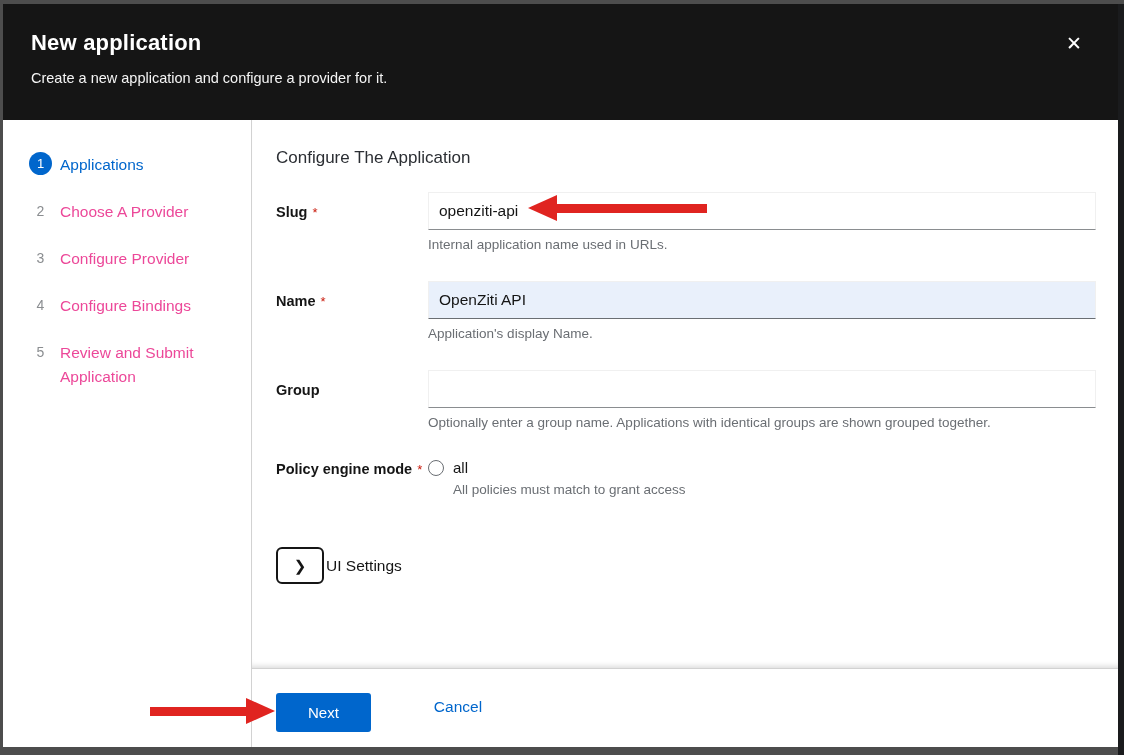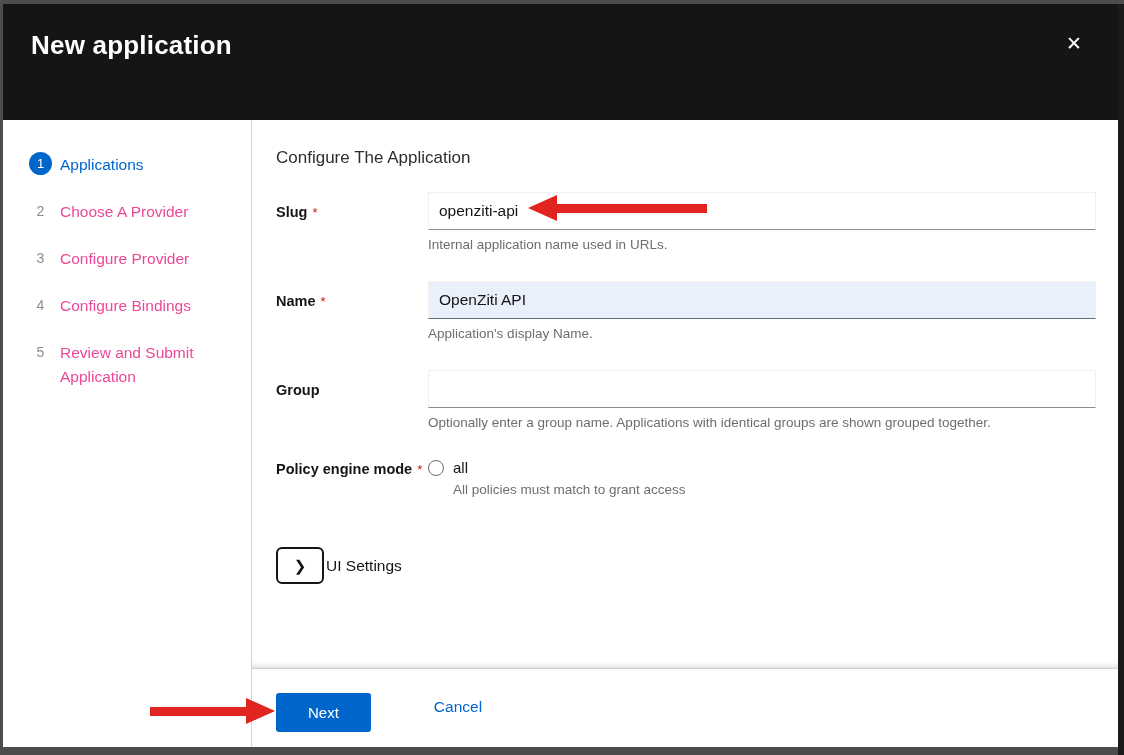--- a/index.html
+++ b/index.html
@@ -19,21 +19,21 @@
   .modal {
     position:absolute; left:3px; top:4px; width:1115px; height:743px;
     background:#ffffff;
     display:flex; flex-direction:column;
   }
   
   .modal-header {
     height:116px; background:#151515; color:#fff;
     padding:26px 28px 0 28px; position:relative; flex:0 0 auto;
   }
-  .modal-title { font-size:26px; font-weight:700; letter-spacing:.2px; }
+  .modal-title { font-size:22px; font-weight:700; letter-spacing:.2px; }
   .modal-subtitle { font-size:14.5px; margin-top:14px; color:#f5f5f5; }
   .close-btn {
     position:absolute; top:30px; right:36px;
     background:none; border:none; color:#ffffff;
     font-size:19px; font-weight:700; cursor:pointer; line-height:1;
     font-family:"DejaVu Sans",sans-serif;
   }
   
   .modal-body { flex:1; display:flex; min-height:0; }
   
@@ -134,20 +134,21 @@
 </style>
 </head>
 <body>
 
 <div class="page-right-strip"></div>
 
 <div class="modal">
 
   <div class="modal-header">
     <div class="modal-title">New application</div>
+    <div class="modal-subtitle">Create a new application and configure a provider for it.</div>
     <button class="close-btn">✕</button>
   </div>
 
   <div class="modal-body">
 
     <nav class="wizard-nav">
       <div class="step active">
         <span class="step-num">1</span>
         <span class="step-label">Applications</span>
       </div>

